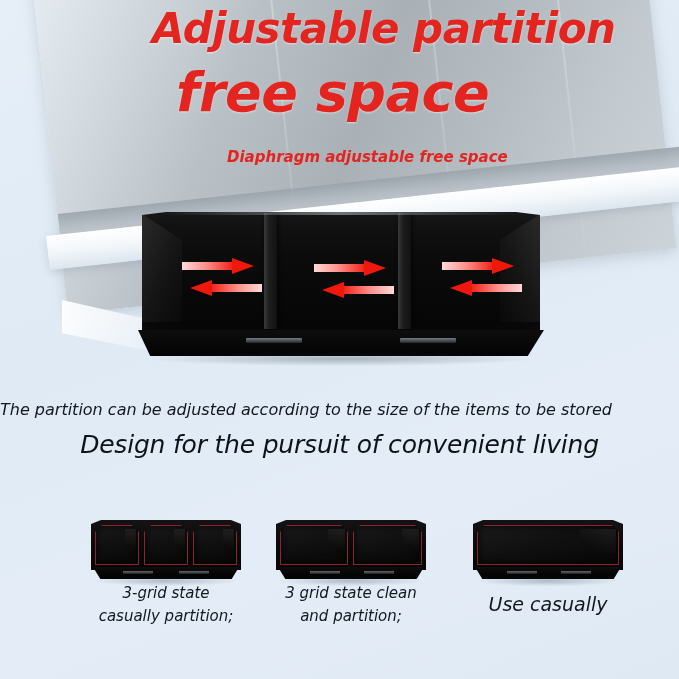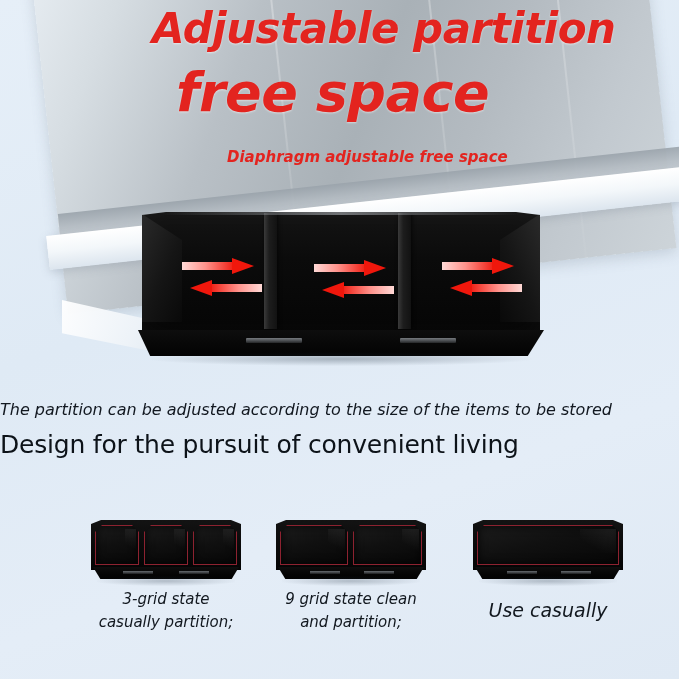--- a/index.html
+++ b/index.html
@@ -224,22 +224,23 @@
     text-align: right;
     font-size: 16px;
     font-style: italic;
     color: #121820;
     white-space: nowrap;
   }
   .mid-line-2 {
     position: absolute;
     left: 0; top: 430px;
     width: 679px;
-    text-align: left;
+    text-align: center;
     font-size: 25px;
+    font-style: italic;
     color: #0d1319;
     letter-spacing: -0.2px;
     white-space: nowrap;
   }
 
   
   #variants {
     position: absolute;
     left: 0; top: 520px;
     width: 679px; height: 140px;
@@ -301,21 +302,21 @@
   }
   .tb-cell::after {
     content: "";
     position: absolute;
     right: 2px; top: 3px;
     width: 26%; height: 64%;
     background: linear-gradient(210deg, rgba(255,255,255,0.07), rgba(255,255,255,0) 70%);
   }
 
   .variant-caption {
-    margin-top: 6px;
+    margin-top: 0;
     font-style: italic;
     color: #12181f;
     line-height: 1.55;
   }
   .variant-caption.small { font-size: 15px; }
   .variant-caption.large { font-size: 19px; padding-top: 8px; }
   .cap-line { display: block; }
 </style>
 </head>
 <body>
@@ -412,21 +413,21 @@
         <div class="tb-body">
           <div class="tb-cell" style="left:4px;  width:68px;"></div>
           <div class="tb-cell" style="left:77px; width:69px;"></div>
         </div>
         <div class="tb-base"></div>
         <div class="tb-slot" style="left:34px; width:30px;"></div>
         <div class="tb-slot" style="left:88px; width:30px;"></div>
         <div class="tb-shadow"></div>
       </div>
       <div class="variant-caption small">
-        <span class="cap-line">9 grid state clean</span>
+        <span class="cap-line">3 grid state clean</span>
         <span class="cap-line">and partition;</span>
       </div>
     </div>
 
     <div class="variant v3">
       <div class="thumb t3">
         <div class="tb-body">
           <div class="tb-cell" style="left:4px; width:142px;"></div>
         </div>
         <div class="tb-base"></div>

